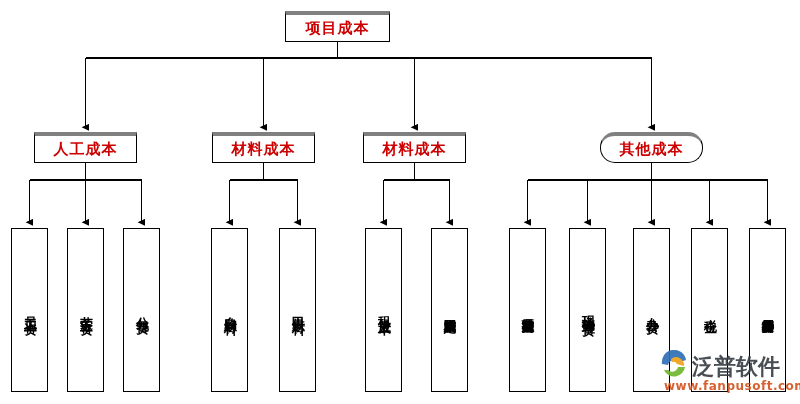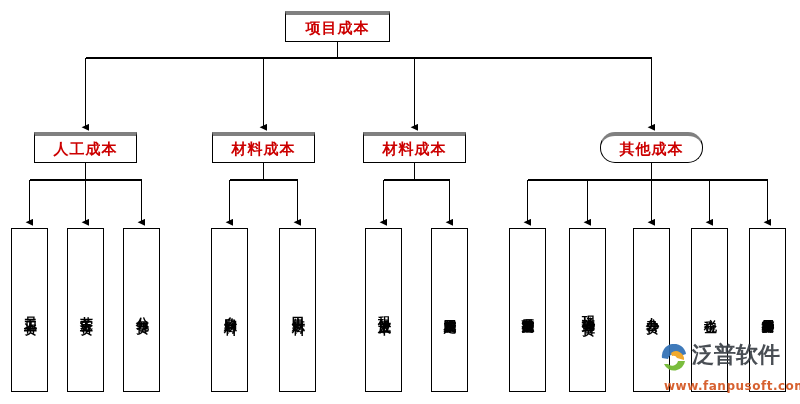--- a/index.html
+++ b/index.html
@@ -80,21 +80,21 @@
     position: absolute;
     left: 660px;
     top: 344px;
     width: 140px;
     height: 56px;
     pointer-events: none;
     opacity: 0.92;
   }
   #wm-row {
     display: flex;
-    align-items: flex-start;
+    align-items: flex-end;
     height: 34px;
   }
   #wm-mark {
     width: 30px;
     height: 28px;
     position: relative;
     flex: 0 0 auto;
     margin-right: 2px;
   }
   #wm-text {

